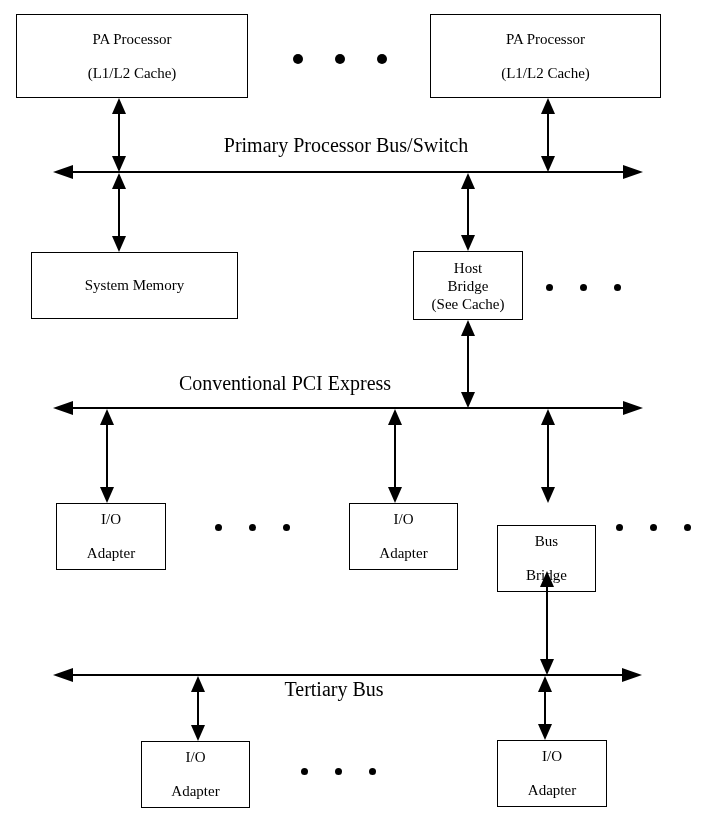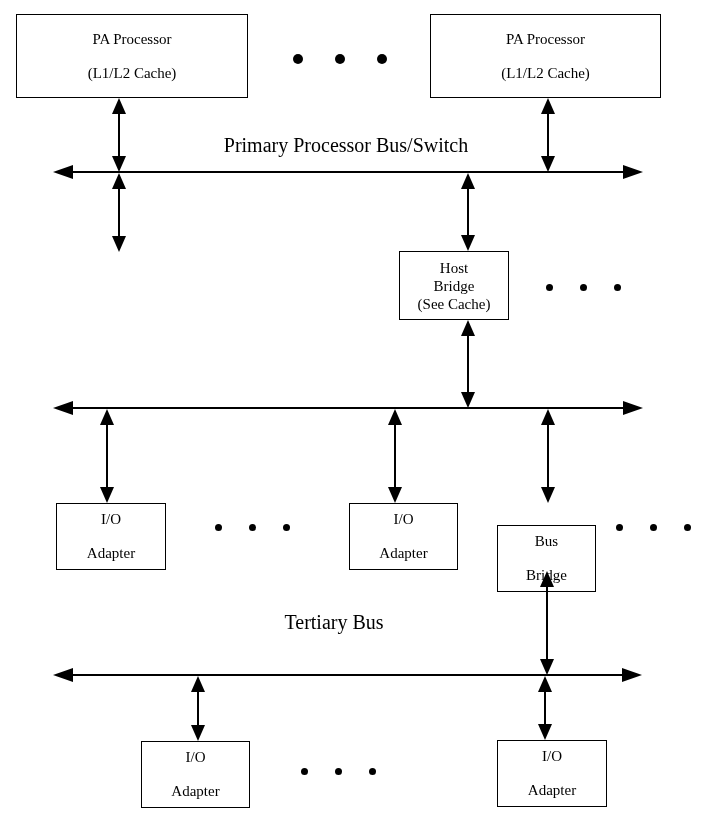--- a/index.html
+++ b/index.html
@@ -97,39 +97,43 @@
     <i class="vh vh-top"></i>
       <i class="vline"></i>
       <i class="vh vh-bot"></i>
   </div>
   <div class="vconn" style="left:460px;top:173px;height:78px;">
     <i class="vh vh-top"></i>
       <i class="vline"></i>
       <i class="vh vh-bot"></i>
   </div>
 
-
-  <div class="box tight" style="left:399px;top:251px;width:110px;height:69px;text-align:right;">
+  <div class="box" style="left:31px;top:252px;width:207px;height:67px;">
+    <span>System Memory</span>
+  </div>
+
+  <div class="box tight" style="left:413px;top:251px;width:110px;height:69px;text-align:right;">
     <span>Host</span>
     <span>Bridge</span>
     <span>(See Cache)</span>
   </div>
 
   <div class="dots small" style="left:546px;top:284px;">
     <i></i>
       <i></i>
       <i></i>
   </div>
 
   <div class="vconn" style="left:460px;top:320px;height:88px;">
     <i class="vh vh-top"></i>
       <i class="vline"></i>
       <i class="vh vh-bot"></i>
   </div>
 
+  <div class="bus-label" style="left:285px;top:375px;">Conventional PCI Express</div>
   <div class="hbus" style="left:53px;top:400px;width:590px;">
     <i class="hline"></i>
       <i class="hh hh-left"></i>
       <i class="hh hh-right"></i>
   </div>
 
   <div class="vconn" style="left:99px;top:409px;height:94px;">
     <i class="vh vh-top"></i>
       <i class="vline"></i>
       <i class="vh vh-bot"></i>
@@ -171,21 +175,21 @@
       <i></i>
       <i></i>
   </div>
 
   <div class="vconn" style="left:539px;top:571px;height:104px;">
     <i class="vh vh-top"></i>
       <i class="vline"></i>
       <i class="vh vh-bot"></i>
   </div>
 
-  <div class="bus-label" style="left:334px;top:614px;">Tertiary Bus</div>
+  <div class="bus-label" style="left:334px;top:681px;">Tertiary Bus</div>
   <div class="hbus" style="left:53px;top:667px;width:589px;">
     <i class="hline"></i>
       <i class="hh hh-left"></i>
       <i class="hh hh-right"></i>
   </div>
 
   <div class="vconn" style="left:190px;top:676px;height:65px;">
     <i class="vh vh-top"></i>
       <i class="vline"></i>
       <i class="vh vh-bot"></i>

